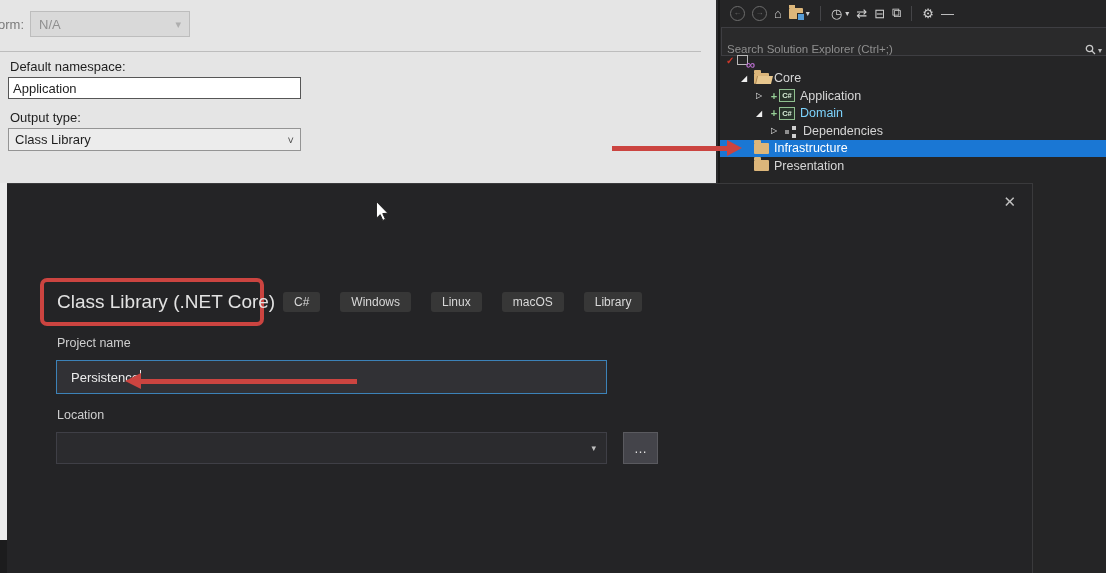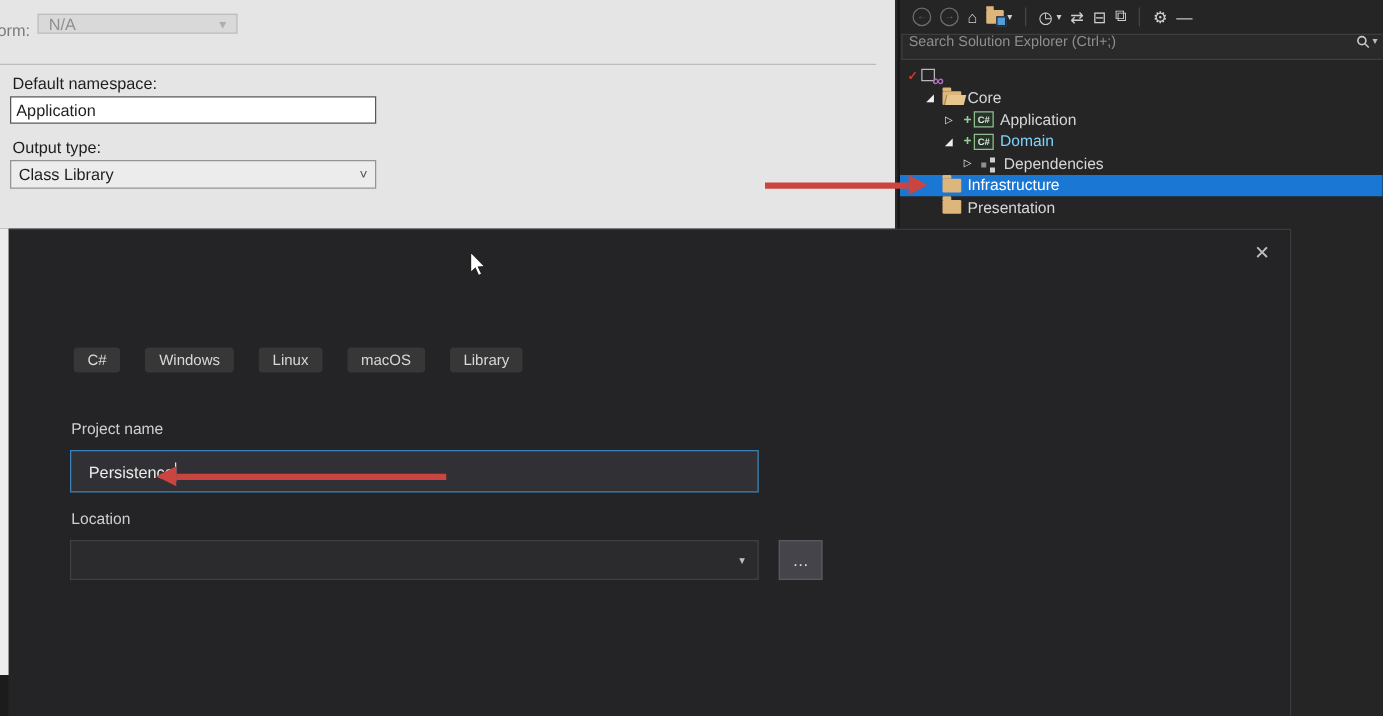--- a/index.html
+++ b/index.html
@@ -4,21 +4,21 @@
 <style>
   html,body{margin:0;padding:0}
   body{width:1106px;height:573px;position:relative;overflow:hidden;
        background:#2a2a2c;font-family:"Liberation Sans",sans-serif;
        -webkit-font-smoothing:antialiased}
 
   
   .props-pane{position:absolute;left:0;top:0;width:716px;height:183px;
               background:#e5e5e5;z-index:1;color:#1e1e1e;font-size:13px}
   .clipped-label{position:absolute;left:-2px;top:17px;color:#7a7a7a}
-  .combo-disabled{position:absolute;left:30px;top:11px;width:160px;height:16px;
+  .combo-disabled{position:absolute;left:30px;top:11px;width:160px;height:26px;
        background:#d9d9d9;border:1px solid #bdbdbd;display:flex;align-items:center;
        padding:0 8px;box-sizing:border-box;color:#8f8f8f}
   .combo-disabled .caret{margin-left:auto;color:#aeaeae;font-size:11px}
   .pane-divider{position:absolute;left:0;top:51px;width:701px;height:1px;background:#bdbdbd}
   .lbl-ns{position:absolute;left:10px;top:59px}
   .txt-ns{position:absolute;left:8px;top:77px;width:293px;height:22px;
       border:1px solid #565656;background:#fff;font-size:13px;padding:0 4px;
       box-sizing:border-box;font-family:"Liberation Sans",sans-serif;color:#1e1e1e}
   .lbl-ot{position:absolute;left:10px;top:110px}
   .combo-light{position:absolute;left:8px;top:128px;width:293px;height:23px;
@@ -35,23 +35,23 @@
           height:18px;cursor:default}
   .tb-btn.disabled{color:#6d6d6d}
   .tb-btn .circ{width:13px;height:13px;border:1px solid currentColor;border-radius:50%;
           display:inline-flex;align-items:center;justify-content:center;font-size:8px;line-height:1}
   .tb-btn .caret{font-size:8px;margin-left:3px;color:#cfcfcf}
   .tb-sep{width:1px;height:15px;background:#454548;margin:0 3px}
   .tb-folder{width:14px;height:11px;background:#dcb67a;border-radius:1px;position:relative;display:inline-block}
   .tb-folder::before{content:"";position:absolute;top:-3px;left:0;width:6px;height:3px;background:#dcb67a}
   .tb-folder::after{content:"";position:absolute;right:-2px;bottom:-2px;width:6px;height:6px;background:#569cd6;border:1px solid #252526}
 
-  .search-bar{position:absolute;left:1px;top:27px;right:1px;height:21px;
+  .search-bar{position:absolute;left:1px;top:27px;right:1px;height:29px;
       background:#2a2a2b;border:1px solid #3e3e42;box-sizing:border-box;
-      display:flex;align-items:flex-start}
+      display:flex;align-items:flex-end}
   .search-bar input{flex:1;background:transparent;border:none;outline:none;
       color:#bdbdbd;font-size:11.5px;padding:0 5px;font-family:"Liberation Sans",sans-serif}
   .search-bar input::placeholder{color:#8f8f8f}
   .search-bar .mag{display:inline-flex;margin-right:2px}
   .search-bar .scaret{font-size:8px;color:#bdbdbd;margin-right:4px}
 
   .tree{position:absolute;left:0;top:52px;right:0}
   .tree-row{height:17.5px;display:flex;align-items:center;color:#d6d6d6;
             font-size:12.5px;white-space:nowrap;cursor:default}
   .tree-row.selected{background:#1a77d4;color:#fff}
@@ -229,20 +229,23 @@
     </div>
 </div>
 
 <div class="left-strip"></div>
 <div class="left-strip-dark"></div>
 
 <div class="dialog">
   <span class="dlg-close">✕</span>
 
   <div class="template-row">
+    <div class="red-box">
+      <span class="template-name">Class Library (.NET Core)</span>
+    </div>
     <div class="tags" id="dlg-tags">
         <span class="tag">C#</span>
         <span class="tag">Windows</span>
         <span class="tag">Linux</span>
         <span class="tag">macOS</span>
         <span class="tag">Library</span>
       </div>
   </div>
 
   <div class="fld-label lbl-project">Project name</div>

